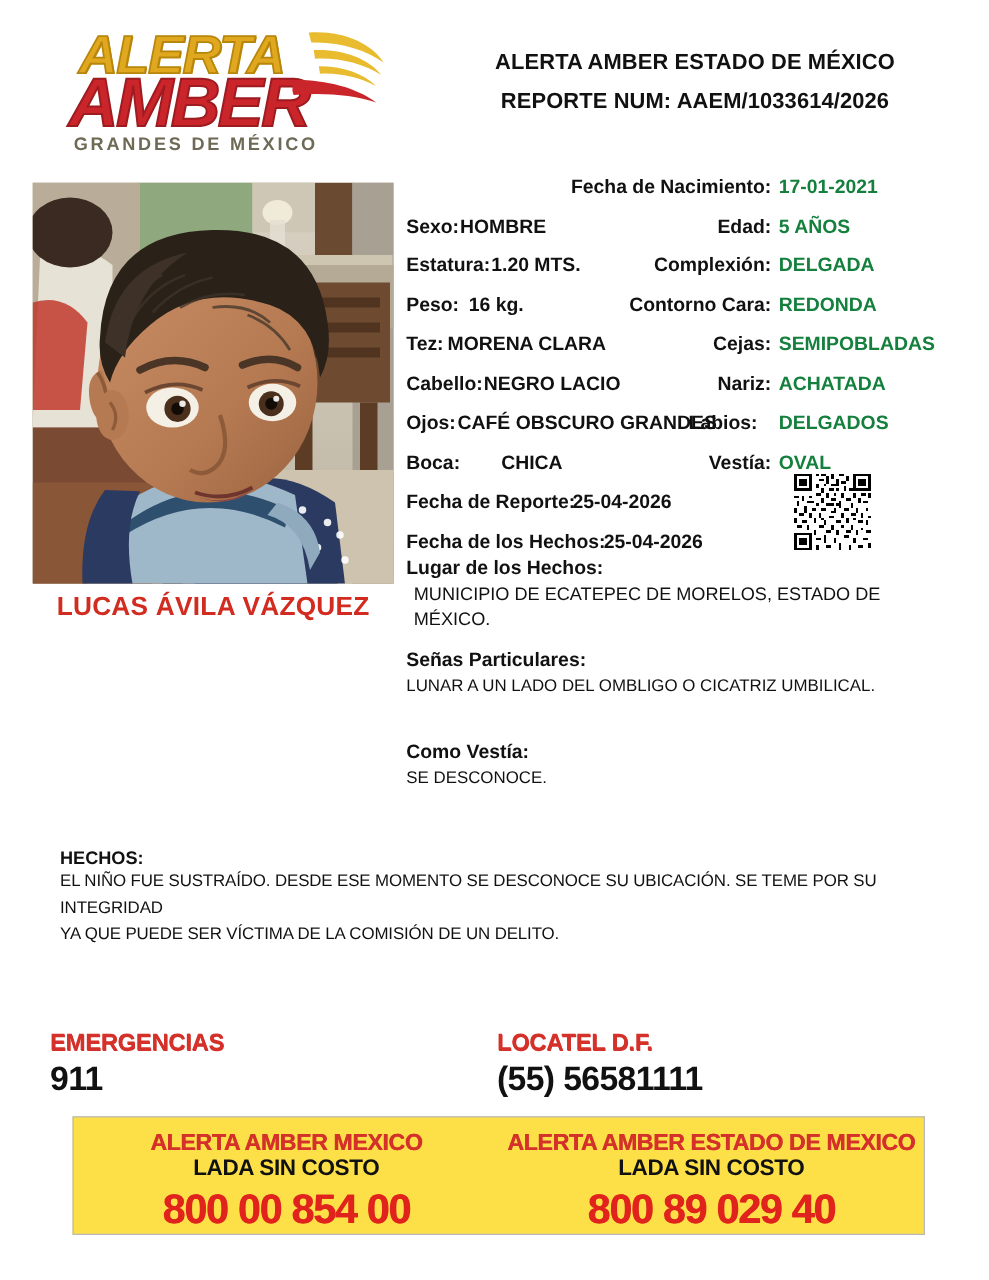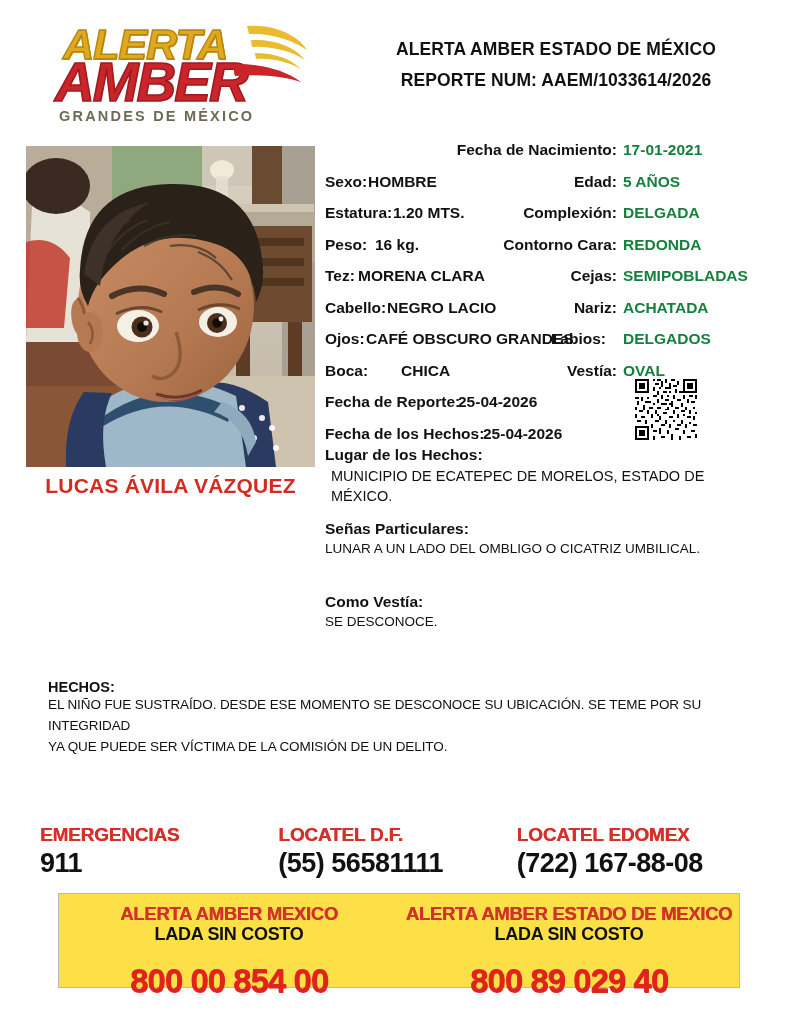--- a/index.html
+++ b/index.html
@@ -134,21 +134,21 @@
     color: #d4312a; font-weight: bold; font-size: 18.5px;
     letter-spacing: -0.3px;
     text-shadow: 0.4px 0 0 #d4312a;
   }
   .tf-sub {
     color: #111; font-weight: bold; font-size: 18px;
     letter-spacing: -0.3px; margin-top: -1px;
   }
   .tf-num {
     color: #e0231c; font-weight: bold; font-size: 33px;
-    margin-top: 17px; letter-spacing: -1px;
+    margin-top: 3px; letter-spacing: -1px;
     text-shadow: 0.5px 0.5px 0 #e0231c;
   }
 </style>
 </head>
 <body>
 
 <div id="logo">
   <div class="logo-alerta">ALERTA</div>
   <div class="logo-amber">AMBER</div>
   <div class="logo-sub">GRANDES DE MÉXICO</div>
@@ -448,24 +448,20 @@
 
 <div id="phones">
   <div class="phone-col">
     <div class="phone-title">EMERGENCIAS</div>
     <div class="phone-num">911</div>
   </div>
   <div class="phone-col">
     <div class="phone-title">LOCATEL D.F.</div>
     <div class="phone-num">(55) 56581111</div>
   </div>
-  <div class="phone-col">
-    <div class="phone-title">LOCATEL EDOMEX</div>
-    <div class="phone-num">(722) 167-88-08</div>
-  </div>
 </div>
 
 <div id="tollfree">
   <div class="tf-col">
     <div class="tf-title">ALERTA AMBER MEXICO</div>
     <div class="tf-sub">LADA SIN COSTO</div>
     <div class="tf-num">800 00 854 00</div>
   </div>
   <div class="tf-col">
     <div class="tf-title">ALERTA AMBER ESTADO DE MEXICO</div>

